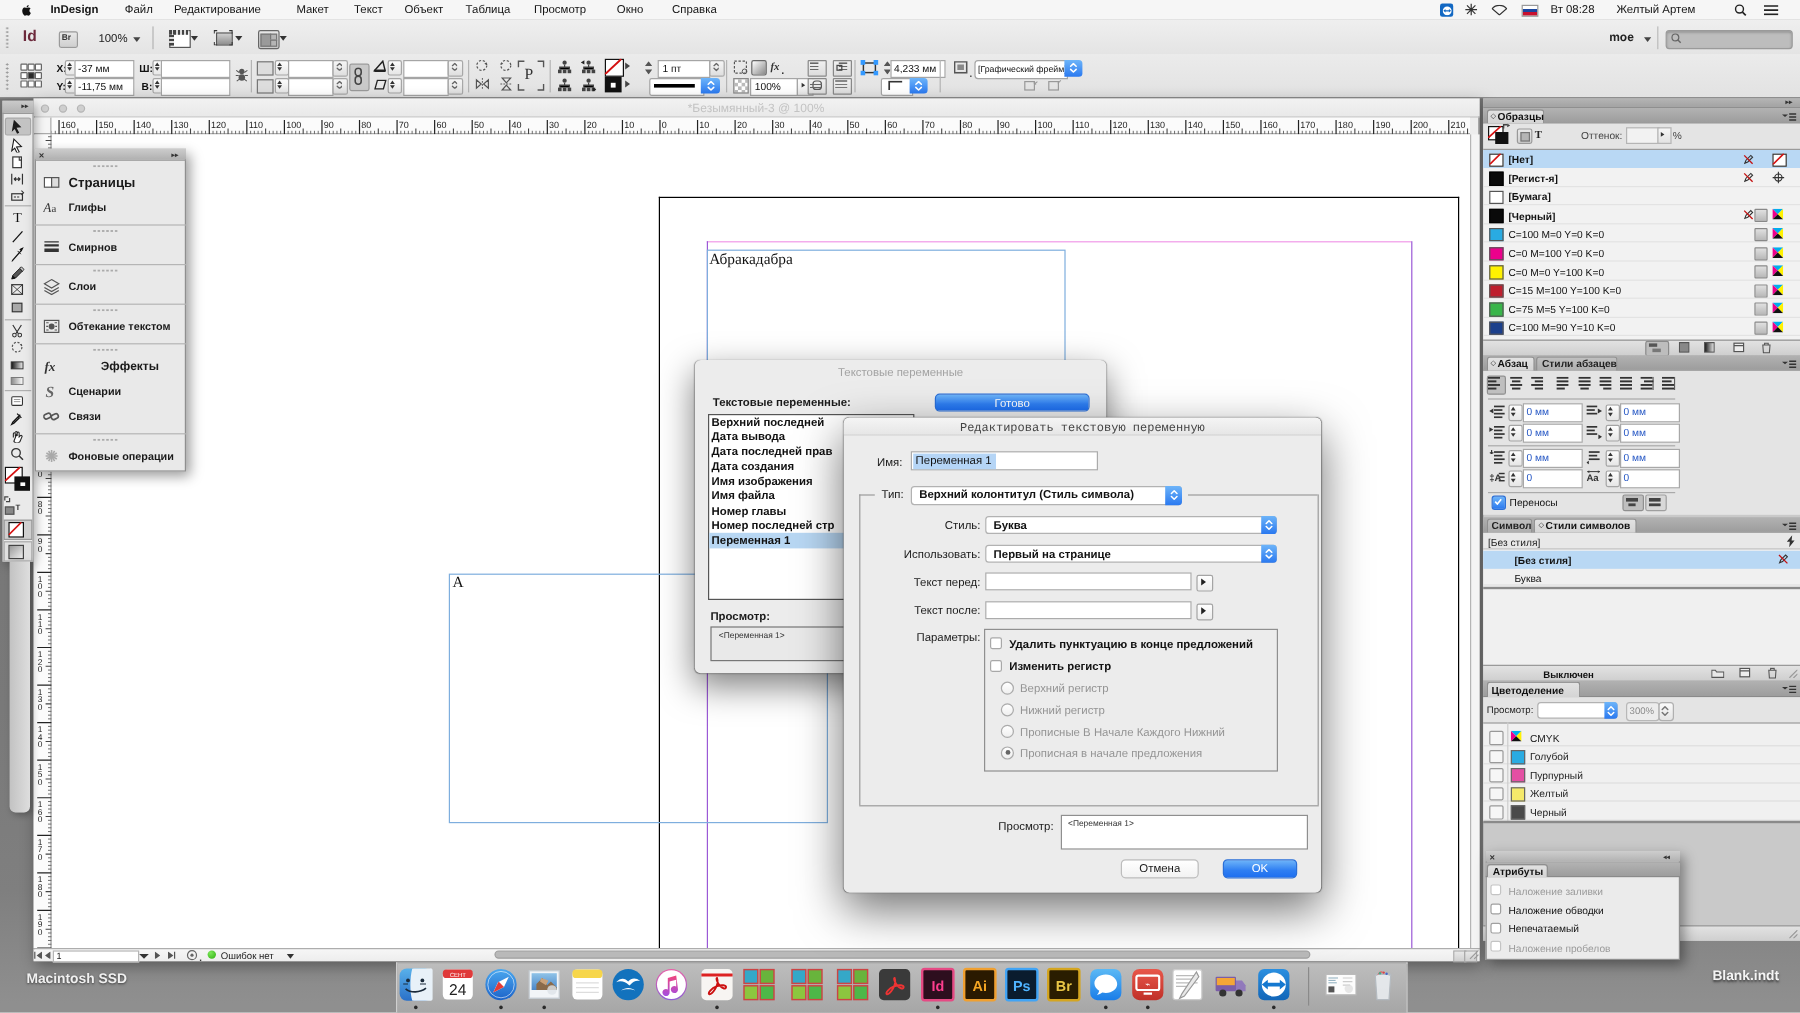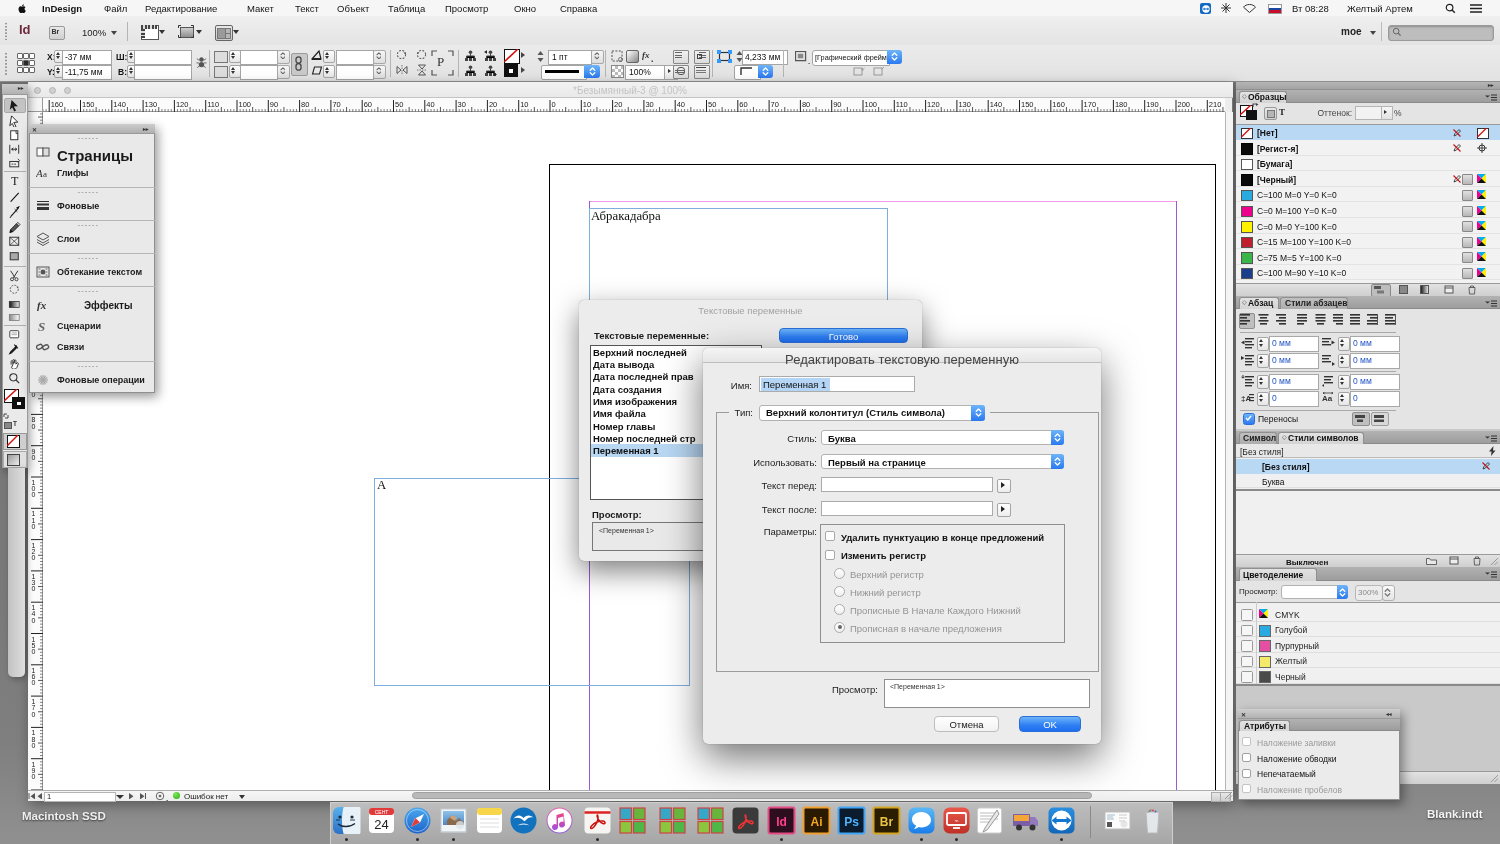--- a/index.html
+++ b/index.html
@@ -1153,34 +1153,34 @@
 <div class="ab" style="left:8px;top:468px;width:17px;height:209px;background:linear-gradient(90deg,#c2c2c2,#dedede);border-radius:0 0 5px 5px;box-shadow:2px 2px 6px rgba(0,0,0,0.3);"></div>
 <div class="ab" style="left:29px;top:124px;width:126px;height:269px;background:#e9e9e9;border:1px solid #8f8f8f;box-sizing:border-box;box-shadow:3px 4px 10px rgba(0,0,0,0.4);"></div>
 <div class="ab" style="left:29px;top:124px;width:126px;height:10px;background:linear-gradient(#cccccc,#b0b0b0);border-bottom:1px solid #999;box-sizing:border-box;"></div>
 <div class="tx" style="left:32px;top:125.5px;font-size:6px;color:#333;font-weight:700;">✕</div>
 <div class="tx" style="left:143px;top:125.5px;font-size:5.5px;color:#333;font-weight:700;">▸▸</div>
 <div class="ab" style="left:77px;top:137px;width:22px;height:3px;background-image:radial-gradient(circle,#aaa 0.8px,transparent 1px);background-size:3.6px 3px;"></div>
 <svg class="ab" style="left:36px;top:145px" width="14" height="14" viewBox="0 0 14 14">
       <rect x="1" y="3" width="6" height="8" fill="#fff" stroke="#555" stroke-width="1"></rect>
       <rect x="7" y="3" width="6" height="8" fill="#ddd" stroke="#555" stroke-width="1"></rect>
     </svg>
-<div class="tx" style="left:57px;top:146.5px;font-size:15px;color:#1a1a1a;font-weight:700;">Страницы</div>
+<div class="tx" style="left:57px;top:146.5px;font-size:11px;color:#1a1a1a;font-weight:700;">Страницы</div>
 <svg class="ab" style="left:36px;top:166px" width="14" height="14" viewBox="0 0 14 14">
       <text x="0" y="11" font-size="11" font-style="italic" font-family="Liberation Serif" fill="#333">A</text>
       <text x="7" y="11" font-size="9" font-family="Liberation Serif" fill="#333">a</text>
     </svg>
 <div class="tx" style="left:57px;top:167.5px;font-size:9px;color:#1a1a1a;font-weight:700;">Глифы</div>
 <div class="ab" style="left:29px;top:187px;width:126px;height:1px;background:#b5b5b5;"></div>
 <div class="ab" style="left:77px;top:191px;width:22px;height:3px;background-image:radial-gradient(circle,#aaa 0.8px,transparent 1px);background-size:3.6px 3px;"></div>
 <svg class="ab" style="left:36px;top:199px" width="14" height="14" viewBox="0 0 14 14">
       <path d="M1 2.5h12" stroke="#333" stroke-width="1"></path>
       <path d="M1 5.5h12" stroke="#333" stroke-width="2"></path>
       <path d="M1 9.5h12" stroke="#333" stroke-width="3"></path>
     </svg>
-<div class="tx" style="left:57px;top:200.5px;font-size:9px;color:#1a1a1a;font-weight:700;">Фоновые</div>
+<div class="tx" style="left:57px;top:200.5px;font-size:9px;color:#1a1a1a;font-weight:700;">Смирнов</div>
 <div class="ab" style="left:29px;top:220px;width:126px;height:1px;background:#b5b5b5;"></div>
 <div class="ab" style="left:77px;top:224px;width:22px;height:3px;background-image:radial-gradient(circle,#aaa 0.8px,transparent 1px);background-size:3.6px 3px;"></div>
 <svg class="ab" style="left:36px;top:232px" width="14" height="14" viewBox="0 0 14 14">
       <path d="M7 1l6 3.5L7 8 1 4.5z" fill="#e8e8e8" stroke="#555" stroke-width="1"></path>
       <path d="M1 7.5L7 11l6-3.5" fill="none" stroke="#555" stroke-width="1"></path>
       <path d="M1 10L7 13.5 13 10" fill="none" stroke="#555" stroke-width="1"></path>
     </svg>
 <div class="tx" style="left:57px;top:233.5px;font-size:9px;color:#1a1a1a;font-weight:700;">Слои</div>
 <div class="ab" style="left:29px;top:253px;width:126px;height:1px;background:#b5b5b5;"></div>
 <div class="ab" style="left:77px;top:257px;width:22px;height:3px;background-image:radial-gradient(circle,#aaa 0.8px,transparent 1px);background-size:3.6px 3px;"></div>
@@ -1239,21 +1239,21 @@
 <div class="tx" style="left:593px;top:408.2500000000001px;font-size:9.5px;color:#111;font-weight:600;">Имя файла</div>
 <div class="tx" style="left:593px;top:420.60000000000014px;font-size:9.5px;color:#111;font-weight:600;">Номер главы</div>
 <div class="tx" style="left:593px;top:432.95000000000016px;font-size:9.5px;color:#111;font-weight:600;">Номер последней стр</div>
 <div class="ab" style="left:591px;top:444.3000000000002px;width:170px;height:12.4px;background:#b8d7f3;"></div>
 <div class="tx" style="left:593px;top:445.3000000000002px;font-size:9.5px;color:#111;font-weight:600;">Переменная 1</div>
 <div class="tx" style="left:592px;top:509px;font-size:9.5px;color:#1a1a1a;font-weight:600;">Просмотр:</div>
 <div class="ab" style="left:592px;top:522px;width:313px;height:29px;background:#e9e9e9;border:1px solid #777;box-sizing:border-box;"></div>
 <div class="tx" style="left:599px;top:527px;font-size:7px;color:#333;font-weight:400;">&lt;Переменная 1&gt;</div>
 <div class="ab" style="left:703px;top:348px;width:398px;height:396px;background:#ececec;border-radius:5px;box-shadow:0 14px 38px rgba(0,0,0,0.55),0 0 1px rgba(0,0,0,0.5);"></div>
 <div class="ab" style="left:703px;top:348px;width:398px;height:15px;background:linear-gradient(#f5f5f5,#e6e6e6);border-bottom:1px solid #bdbdbd;border-radius:5px 5px 0 0;box-sizing:border-box;"></div>
-<div class="tx" style="left:703px;top:351.5px;font-size:13px;color:#444;font-weight:400;width:398px;text-align:center;">Редактировать текстовую переменную</div>
+<div class="tx" style="left:703px;top:351.5px;font-size:10px;color:#444;font-weight:400;width:398px;text-align:center;font-family:Liberation Mono, monospace;">Редактировать текстовую переменную</div>
 <div class="tx" style="left:662px;top:380px;font-size:9.5px;color:#1a1a1a;font-weight:400;width:90px;text-align:right;">Имя:</div>
 <div class="ab" style="left:759px;top:376px;width:156px;height:16px;background:#fff;border:1px solid #ababab;box-sizing:border-box;"></div>
 <div class="ab" style="left:760.5px;top:377.5px;width:69px;height:13px;background:#b5d5f6;"></div>
 <div class="tx" style="left:763px;top:379px;font-size:9.5px;color:#111;font-weight:400;">Переменная 1</div>
 <div class="ab" style="left:716px;top:412px;width:13px;height:1px;background:#9b9b9b;"></div>
 <div class="ab" style="left:990px;top:412px;width:108px;height:1px;background:#9b9b9b;"></div>
 <div class="ab" style="left:716px;top:412px;width:1px;height:259px;background:#9b9b9b;"></div>
 <div class="ab" style="left:1098px;top:412px;width:1px;height:259px;background:#9b9b9b;"></div>
 <div class="ab" style="left:716px;top:671px;width:383px;height:1px;background:#9b9b9b;"></div>
 <div class="tx" style="left:663px;top:407px;font-size:9.5px;color:#1a1a1a;font-weight:400;width:90px;text-align:right;">Тип:</div>

